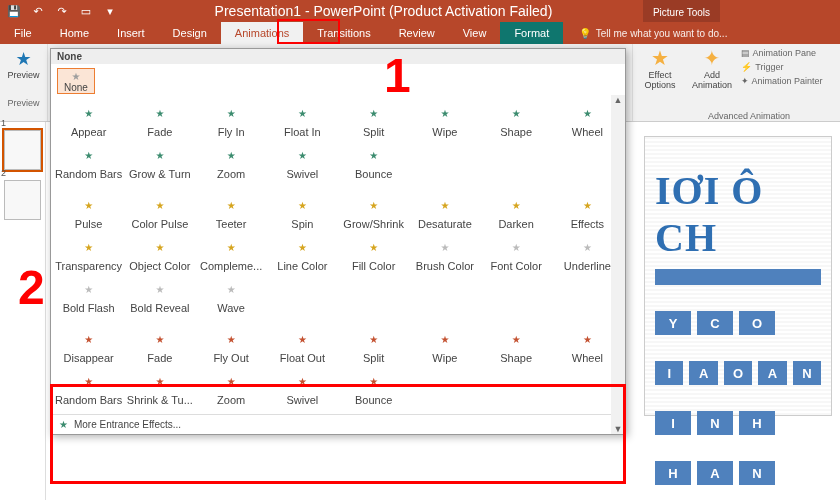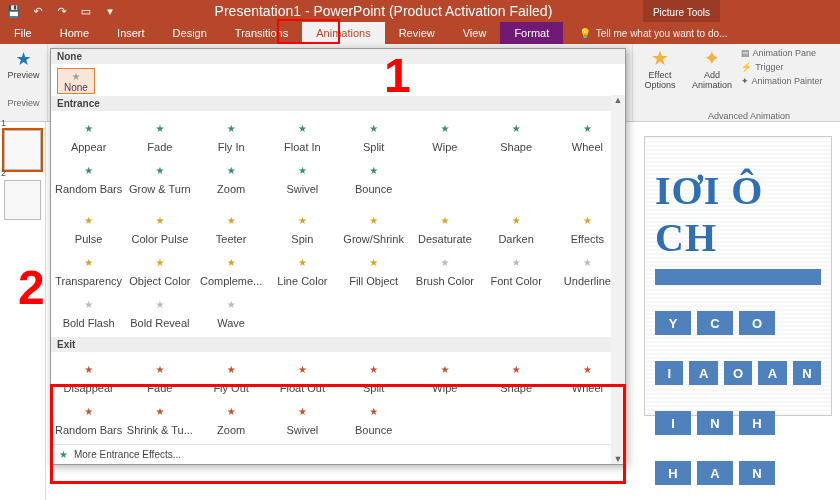--- a/index.html
+++ b/index.html
@@ -10,21 +10,21 @@
   .qat { display: flex; gap: 12px; padding: 0 8px; align-items: center; }
   .qat span { width: 12px; height: 12px; display:inline-flex; align-items:center; justify-content:center; font-size:11px; }
   .title-center { flex: 1; text-align: center; font-size: 14px; }
   .picture-tools { background: #9A3B25; padding: 2px 10px 0; font-size:10px; align-self:stretch; display:flex; align-items:center;}
 
   
   .ribbon-tabs { background: #B7472A; height: 22px; display: flex; align-items: center; color: #fff; font-size: 11px; }
   .file-tab { padding: 0 14px; height:100%; display:flex; align-items:center; }
   .tab { padding: 0 14px; height:100%; display:flex; align-items:center; cursor:pointer;}
   .tab.active { background: #F1F1F1; color: #B7472A; }
-  .format-tab { padding:0 14px; height:100%; display:flex; align-items:center; background:#701a75;}
+  .format-tab { padding:0 14px; height:100%; display:flex; align-items:center; background:#0f766e;}
   .tell-me { flex:1; padding-left:16px; font-size:10px; opacity:.9; display:flex; align-items:center; gap:4px;}
 
   
   .tab-mark { position:absolute; border:2px solid red; top:19px; }
 
   
   .ribbon-body { background:#F1F1F1; height:78px; border-bottom:1px solid #ccc; display:flex; }
   .preview-group { width:48px; border-right:1px solid #ddd; text-align:center; font-size:9px; color:#444; padding-top:4px;}
   .preview-group .star { color:#1F77B4; font-size:18px; }
   .advanced { margin-left:auto; width:208px; display:flex; border-left:1px solid #ddd; padding:2px 4px 0; gap:6px; font-size:9px; color:#444;}
@@ -89,22 +89,22 @@
   <div class="title-center">Presentation1 - PowerPoint (Product Activation Failed)</div>
   <div class="picture-tools">Picture Tools</div>
   <div style="width:120px"></div>
 </div>
 
 <div class="ribbon-tabs">
   <div class="file-tab">File</div>
   <div class="tab">Home</div>
   <div class="tab">Insert</div>
   <div class="tab">Design</div>
+  <div class="tab active">Animations</div>
   <div class="tab">Transitions</div>
-  <div class="tab active">Animations</div>
   <div class="tab">Review</div>
   <div class="tab">View</div>
   <div class="format-tab">Format</div>
   <div class="tell-me">
     <span>💡</span>
     <span>Tell me what you want to do...</span>
   </div>
 </div>
 
 <div class="tab-mark" style="left:277px; width:63px; height:25px;"></div>
@@ -156,21 +156,20 @@
 
 <div class="gallery">
   <div class="section-h">None</div>
   <div class="none-row">
     <div class="none-item">
       <span class="s c-none">★</span>
       <div class="lbl">None</div>
     </div>
   </div>
 
-  <div class="section-h">Entrance</div>
   <div class="grid" id="grid-entrance">
       <div class="item">
         <span class="s c-ent">★</span>
         <div class="lbl">Appear</div>
       </div>
       <div class="item">
         <span class="s c-ent">★</span>
         <div class="lbl">Fade</div>
       </div>
       <div class="item">
@@ -263,21 +262,21 @@
       <div class="item">
         <span class="s c-emp">★</span>
         <div class="lbl">Compleme...</div>
       </div>
       <div class="item">
         <span class="s c-emp">★</span>
         <div class="lbl">Line Color</div>
       </div>
       <div class="item">
         <span class="s c-emp">★</span>
-        <div class="lbl">Fill Object</div>
+        <div class="lbl">Fill Color</div>
       </div>
       <div class="item">
         <span class="s c-dim">★</span>
         <div class="lbl">Brush Color</div>
       </div>
       <div class="item">
         <span class="s c-dim">★</span>
         <div class="lbl">Font Color</div>
       </div>
       <div class="item">
@@ -291,21 +290,20 @@
       <div class="item">
         <span class="s c-dim">★</span>
         <div class="lbl">Bold Reveal</div>
       </div>
       <div class="item">
         <span class="s c-dim">★</span>
         <div class="lbl">Wave</div>
       </div>
     </div>
 
-  <div class="section-h">Exit</div>
   <div class="grid" id="grid-exit">
       <div class="item">
         <span class="s c-exit">★</span>
         <div class="lbl">Disappear</div>
       </div>
       <div class="item">
         <span class="s c-exit">★</span>
         <div class="lbl">Fade</div>
       </div>
       <div class="item">

